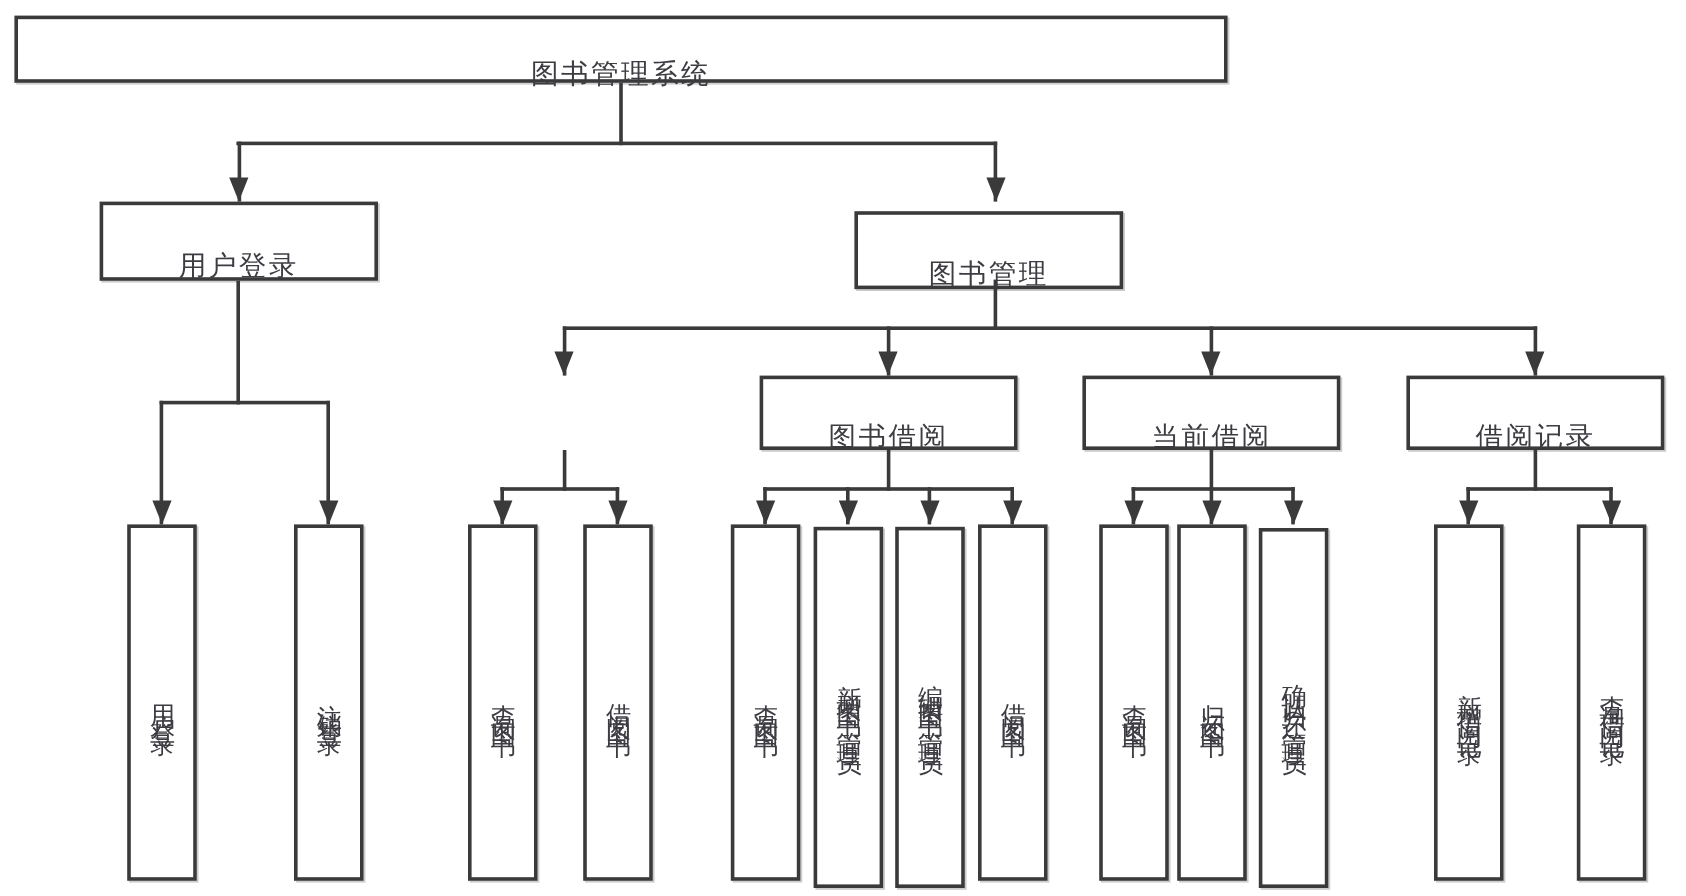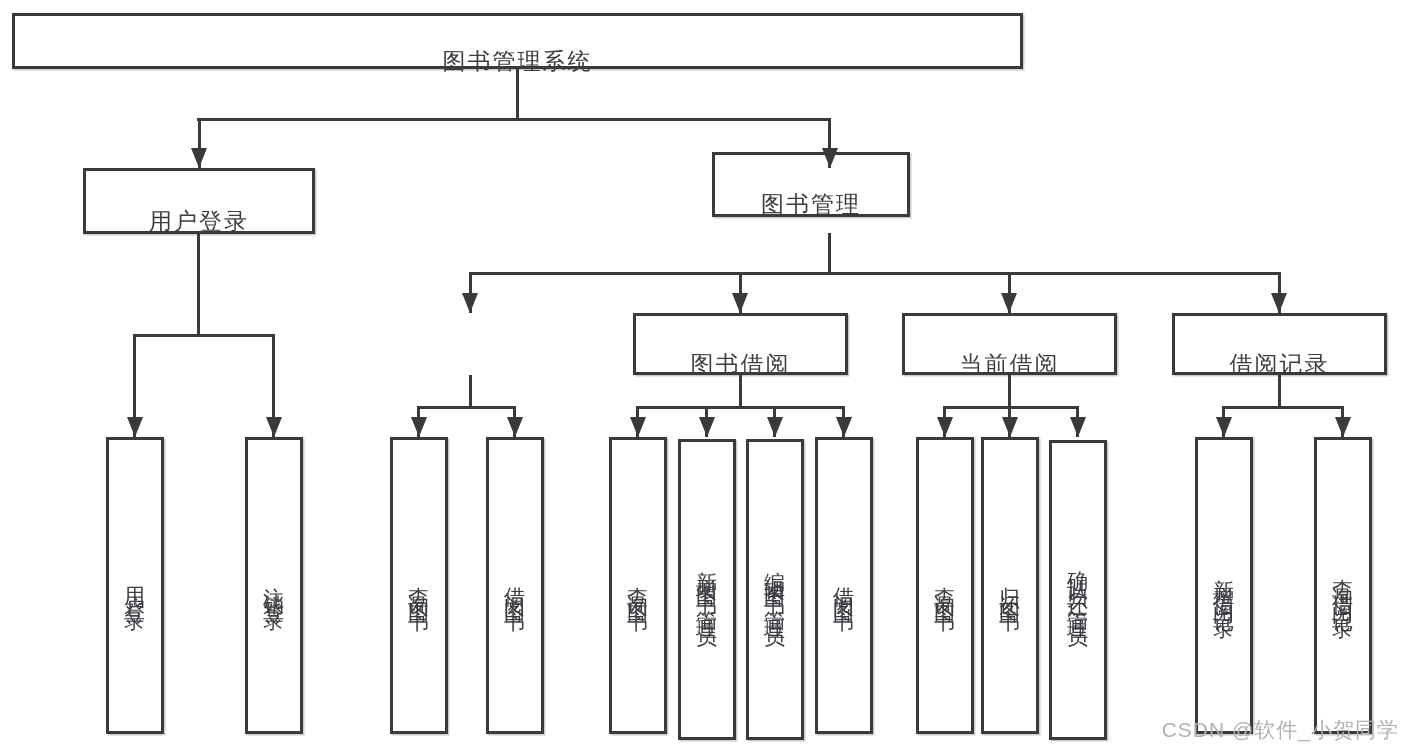--- a/index.html
+++ b/index.html
@@ -56,21 +56,21 @@
 
 <div class="stage">
 
   <div class="box" style="left:12px;top:13px;width:1011px;height:56px">
     <span class="hlabel">图书管理系统</span>
   </div>
 
   <div class="box" style="left:83px;top:168px;width:232px;height:66px">
     <span class="hlabel">用户登录</span>
   </div>
-  <div class="box" style="left:712px;top:152px;width:198px;height:65px">
+  <div class="box" style="left:712px;top:176px;width:224px;height:65px">
     <span class="hlabel">图书管理</span>
   </div>
 
   <div class="box" style="left:633px;top:313px;width:215px;height:62px">
     <span class="hlabel">图书借阅</span>
   </div>
   <div class="box" style="left:902px;top:313px;width:215px;height:62px">
     <span class="hlabel">当前借阅</span>
   </div>
   <div class="box" style="left:1172px;top:313px;width:215px;height:62px">
@@ -114,21 +114,20 @@
     <span class="vlabel">确认归还（管理员）</span>
   </div>
 
   <div class="box" style="left:1195px;top:437px;width:58px;height:297px">
     <span class="vlabel">新增借阅记录</span>
   </div>
   <div class="box" style="left:1314px;top:437px;width:58px;height:297px">
     <span class="vlabel">查询借阅记录</span>
   </div>
 
-  <div class="watermark">CSDN @软件_小贺同学</div>
 
 <div class="vl" style="left: 516px; top: 69px; height: 52px;"></div>
     <div class="vl" style="left: 198px; top: 118px; height: 50px;"></div>
     <div class="vl" style="left: 828px; top: 118px; height: 50px;"></div>
     <div class="vl" style="left: 197px; top: 234px; height: 103px;"></div>
     <div class="vl" style="left: 133px; top: 334px; height: 103px;"></div>
     <div class="vl" style="left: 272px; top: 334px; height: 103px;"></div>
     <div class="vl" style="left: 828px; top: 233px; height: 42px;"></div>
     <div class="vl" style="left: 469px; top: 272px; height: 41px;"></div>
     <div class="vl" style="left: 739px; top: 272px; height: 41px;"></div>

